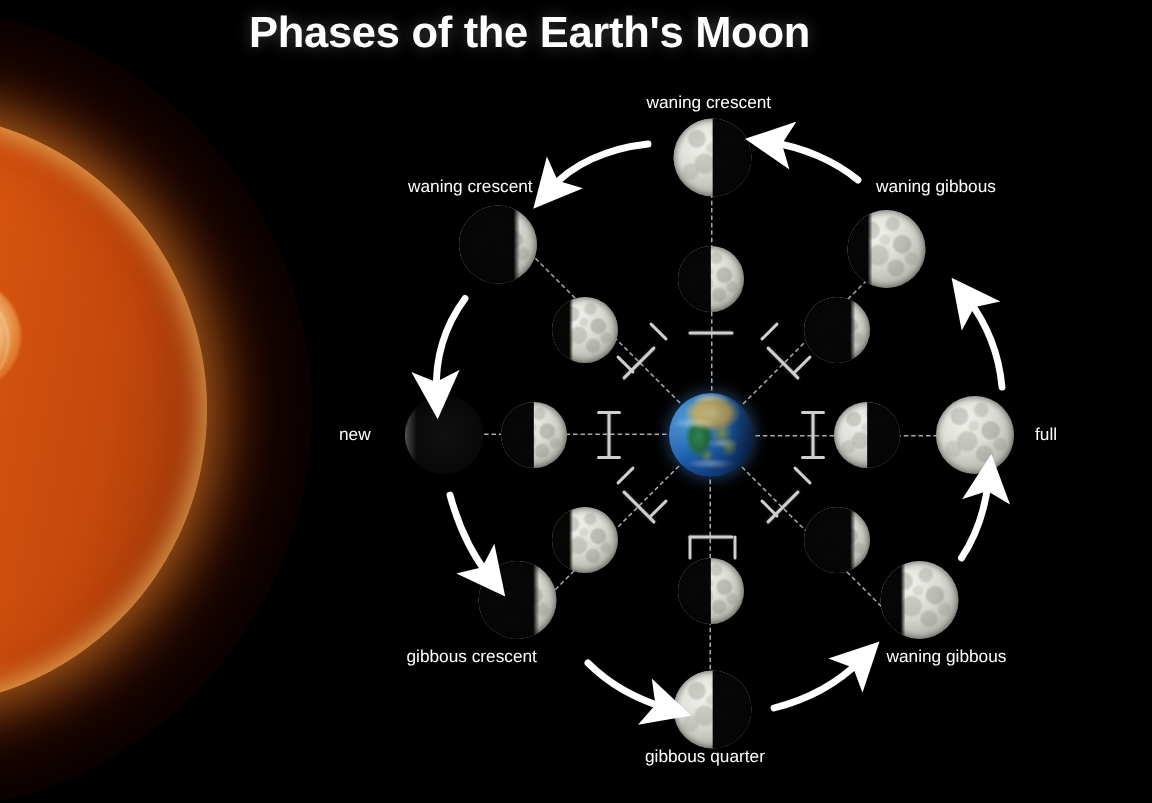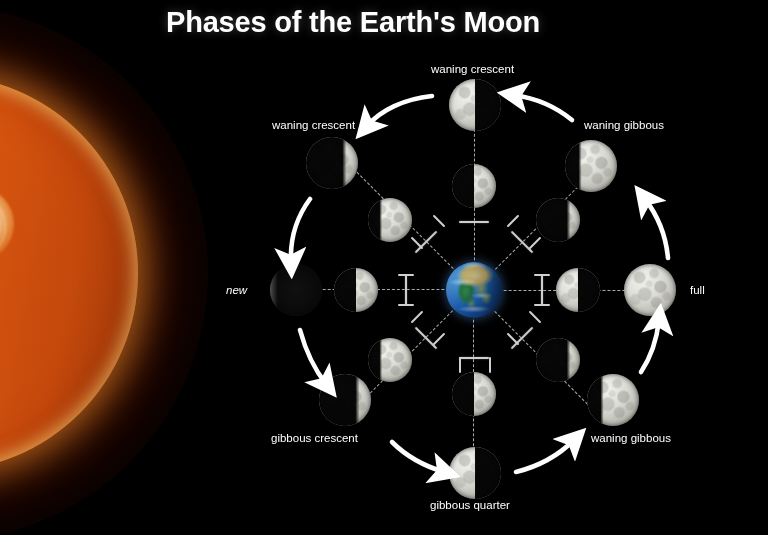--- a/index.html
+++ b/index.html
@@ -372,20 +372,20 @@
         <path d="M516,472 C540,466 560,454 574,440"></path>
         <path d="M641,372 C651,357 657,338 659,320"></path>
         <path d="M668,258 C666,236 658,216 645,199"></path>
         <path d="M572,120 C556,107 535,98 514,95"></path>
       </g>
     </svg>
 
     <div class="lbl" style="left:431px;top:63px;">waning crescent</div>
     <div class="lbl" style="left:260px;top:119px;margin-left:12px;">waning crescent</div>
     <div class="lbl" style="left:584px;top:119px;">waning gibbous</div>
-    <div class="lbl" style="left:226px;top:284px;font-style:italic;">new</div>
+    <div class="lbl" style="left:226px;top:284px;">new</div>
     <div class="lbl" style="left:690px;top:284px;">full</div>
     <div class="lbl" style="left:271px;top:432px;">gibbous crescent</div>
     <div class="lbl" style="left:591px;top:432px;">waning gibbous</div>
     <div class="lbl" style="left:430px;top:499px;">gibbous quarter</div>
 
   </div>
 </div>
 
 </body></html>

